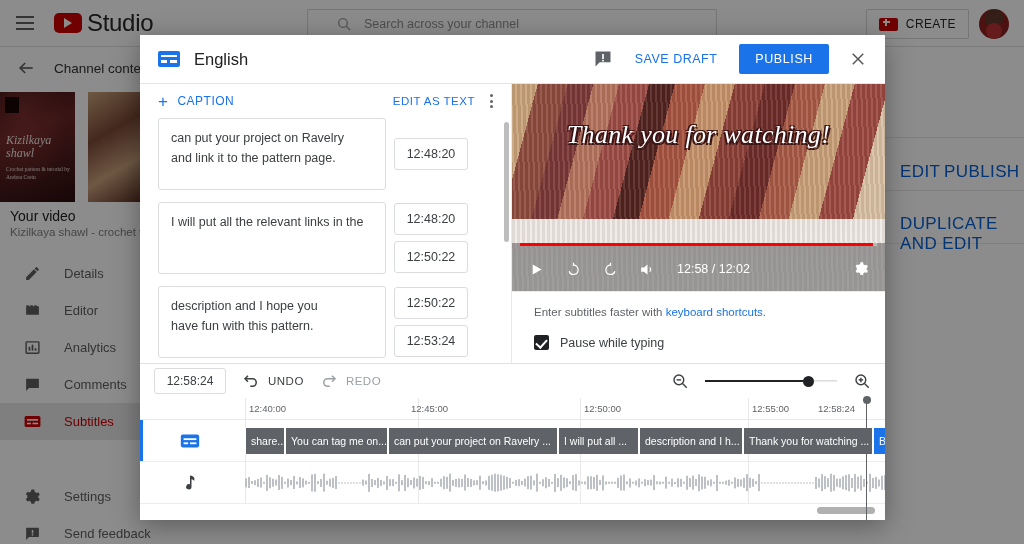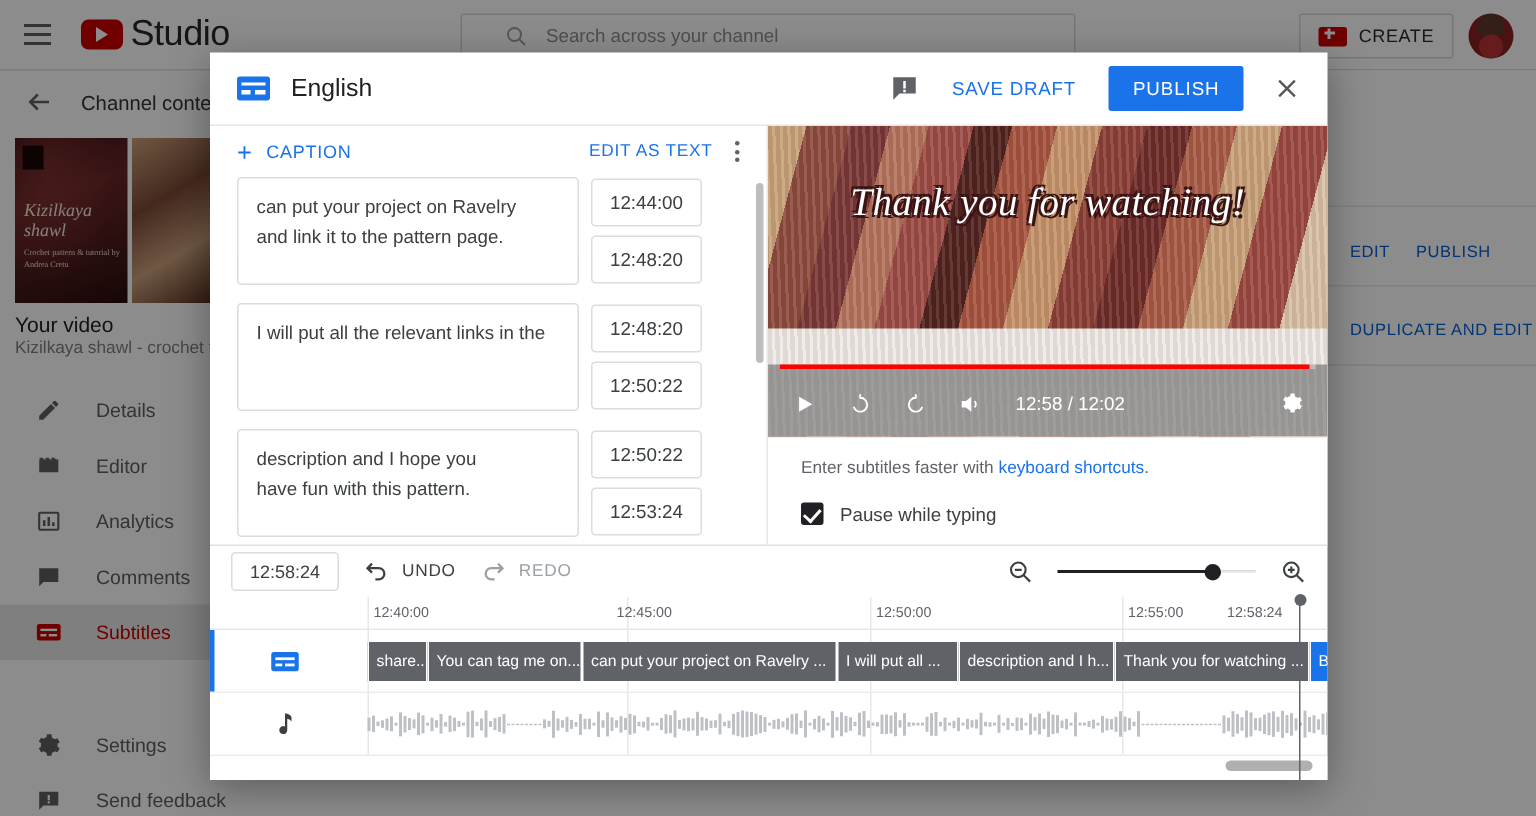--- a/index.html
+++ b/index.html
@@ -46,21 +46,21 @@
   .create-cam::after { content: ""; position: absolute; left: 6.6px; top: 1.2px; width: 1.8px; height: 7px; background: #fff; }
   .avatar { position: absolute; right: 15px; top: 9px; width: 30px; height: 30px; border-radius: 50%;
     background: radial-gradient(circle at 50% 30%, #5d3a2a 0 34%, #8a1f1f 35% 100%); overflow: hidden; }
   .avatar::after { content: ""; position: absolute; left: 7px; top: 14px; width: 16px; height: 16px; border-radius: 50%; background: #b33; }
 
   .breadcrumb { position: absolute; left: 16px; top: 58px; display: flex; align-items: center; gap: 18px; }
   .back-arrow { width: 20px; height: 20px; color: #606060; }
   .bc-text { font-size: 13.5px; color: #333; }
 
   .vid-thumb {
-    position: absolute; left: 10px; top: 92px; width: 75px; height: 110px;
+    position: absolute; left: 0; top: 92px; width: 75px; height: 110px;
     background:
       radial-gradient(ellipse at 30% 20%, rgba(150,60,60,.55), transparent 60%),
       linear-gradient(160deg, #3a1111 0%, #6b2626 35%, #4a1a1a 70%, #2a0d0d 100%);
     overflow: hidden;
   }
   .vid-thumb .tt1 { position: absolute; left: 6px; top: 42px; font-family: "Liberation Serif", serif; font-style: italic; color: #f2e6e0; font-size: 12px; line-height: 13px; }
   .vid-thumb .tt2 { position: absolute; left: 6px; top: 74px; font-family: "Liberation Serif", serif; color: #e9d9d3; font-size: 5.5px; line-height: 7.5px; }
   .vid-thumb .badge { position: absolute; left: 5px; top: 5px; width: 14px; height: 16px; background: #1a0606; }
   .thumb2 { position: absolute; left: 88px; top: 92px; width: 110px; height: 110px;
     background: linear-gradient(150deg, #c9a27a 0%, #7d4a38 30%, #caa07c 55%, #5e3327 80%, #d9bb98 100%); }
@@ -69,21 +69,21 @@
   .your-video-sub { position: absolute; left: 10px; top: 226px; font-size: 11.5px; color: #808080; white-space: nowrap; }
 
   .sidebar { position: absolute; left: 0; top: 255px; width: 200px; }
   .side-item { height: 37px; display: flex; align-items: center; gap: 22px; padding-left: 22px; font-size: 13px; color: #606060; }
   .side-item.active { background: #e8e8e8; color: #c00; }
   .side-item .si-ico { width: 20px; height: 20px; flex: 0 0 20px; display: flex; align-items: center; justify-content: center; }
   .side-gap { height: 38px; }
 
   .bg-right-panel { position: absolute; left: 884px; top: 47px; width: 140px; height: 497px; background: #fff; }
   .bg-row { position: absolute; border-top: 1px solid #e8e8e8; width: 140px; height: 1px; }
-  .bg-link { position: absolute; font-size: 11px; color: #065fd4; letter-spacing: .4px; }
+  .bg-link { position: absolute; font-size: 17px; color: #065fd4; letter-spacing: .4px; }
 
   .dim { position: absolute; inset: 0; background: rgba(0,0,0,.45); }
 
   
   .modal {
     position: absolute; left: 140px; top: 35px; width: 745px; height: 485px;
     background: #fff; box-shadow: 0 6px 26px rgba(0,0,0,.35);
     display: flex; flex-direction: column; overflow: hidden;
   }
   .modal-head {
@@ -376,21 +376,20 @@
               <b></b>
               <b></b>
             </div>
         </div>
 
         <div class="cap-list">
           <div class="cap-row">
             <div class="cap-text" style="white-space:pre-line">can put your project on Ravelry
 and link it to the pattern page.</div>
             <div class="cap-times">
-              <div class="time-field">12:44:00</div>
               <div class="time-field">12:48:20</div>
             </div>
           </div>
           <div class="cap-row">
             <div class="cap-text" style="white-space:pre-line">I will put all the relevant links in the</div>
             <div class="cap-times">
               <div class="time-field">12:48:20</div>
               <div class="time-field">12:50:22</div>
             </div>
           </div>

